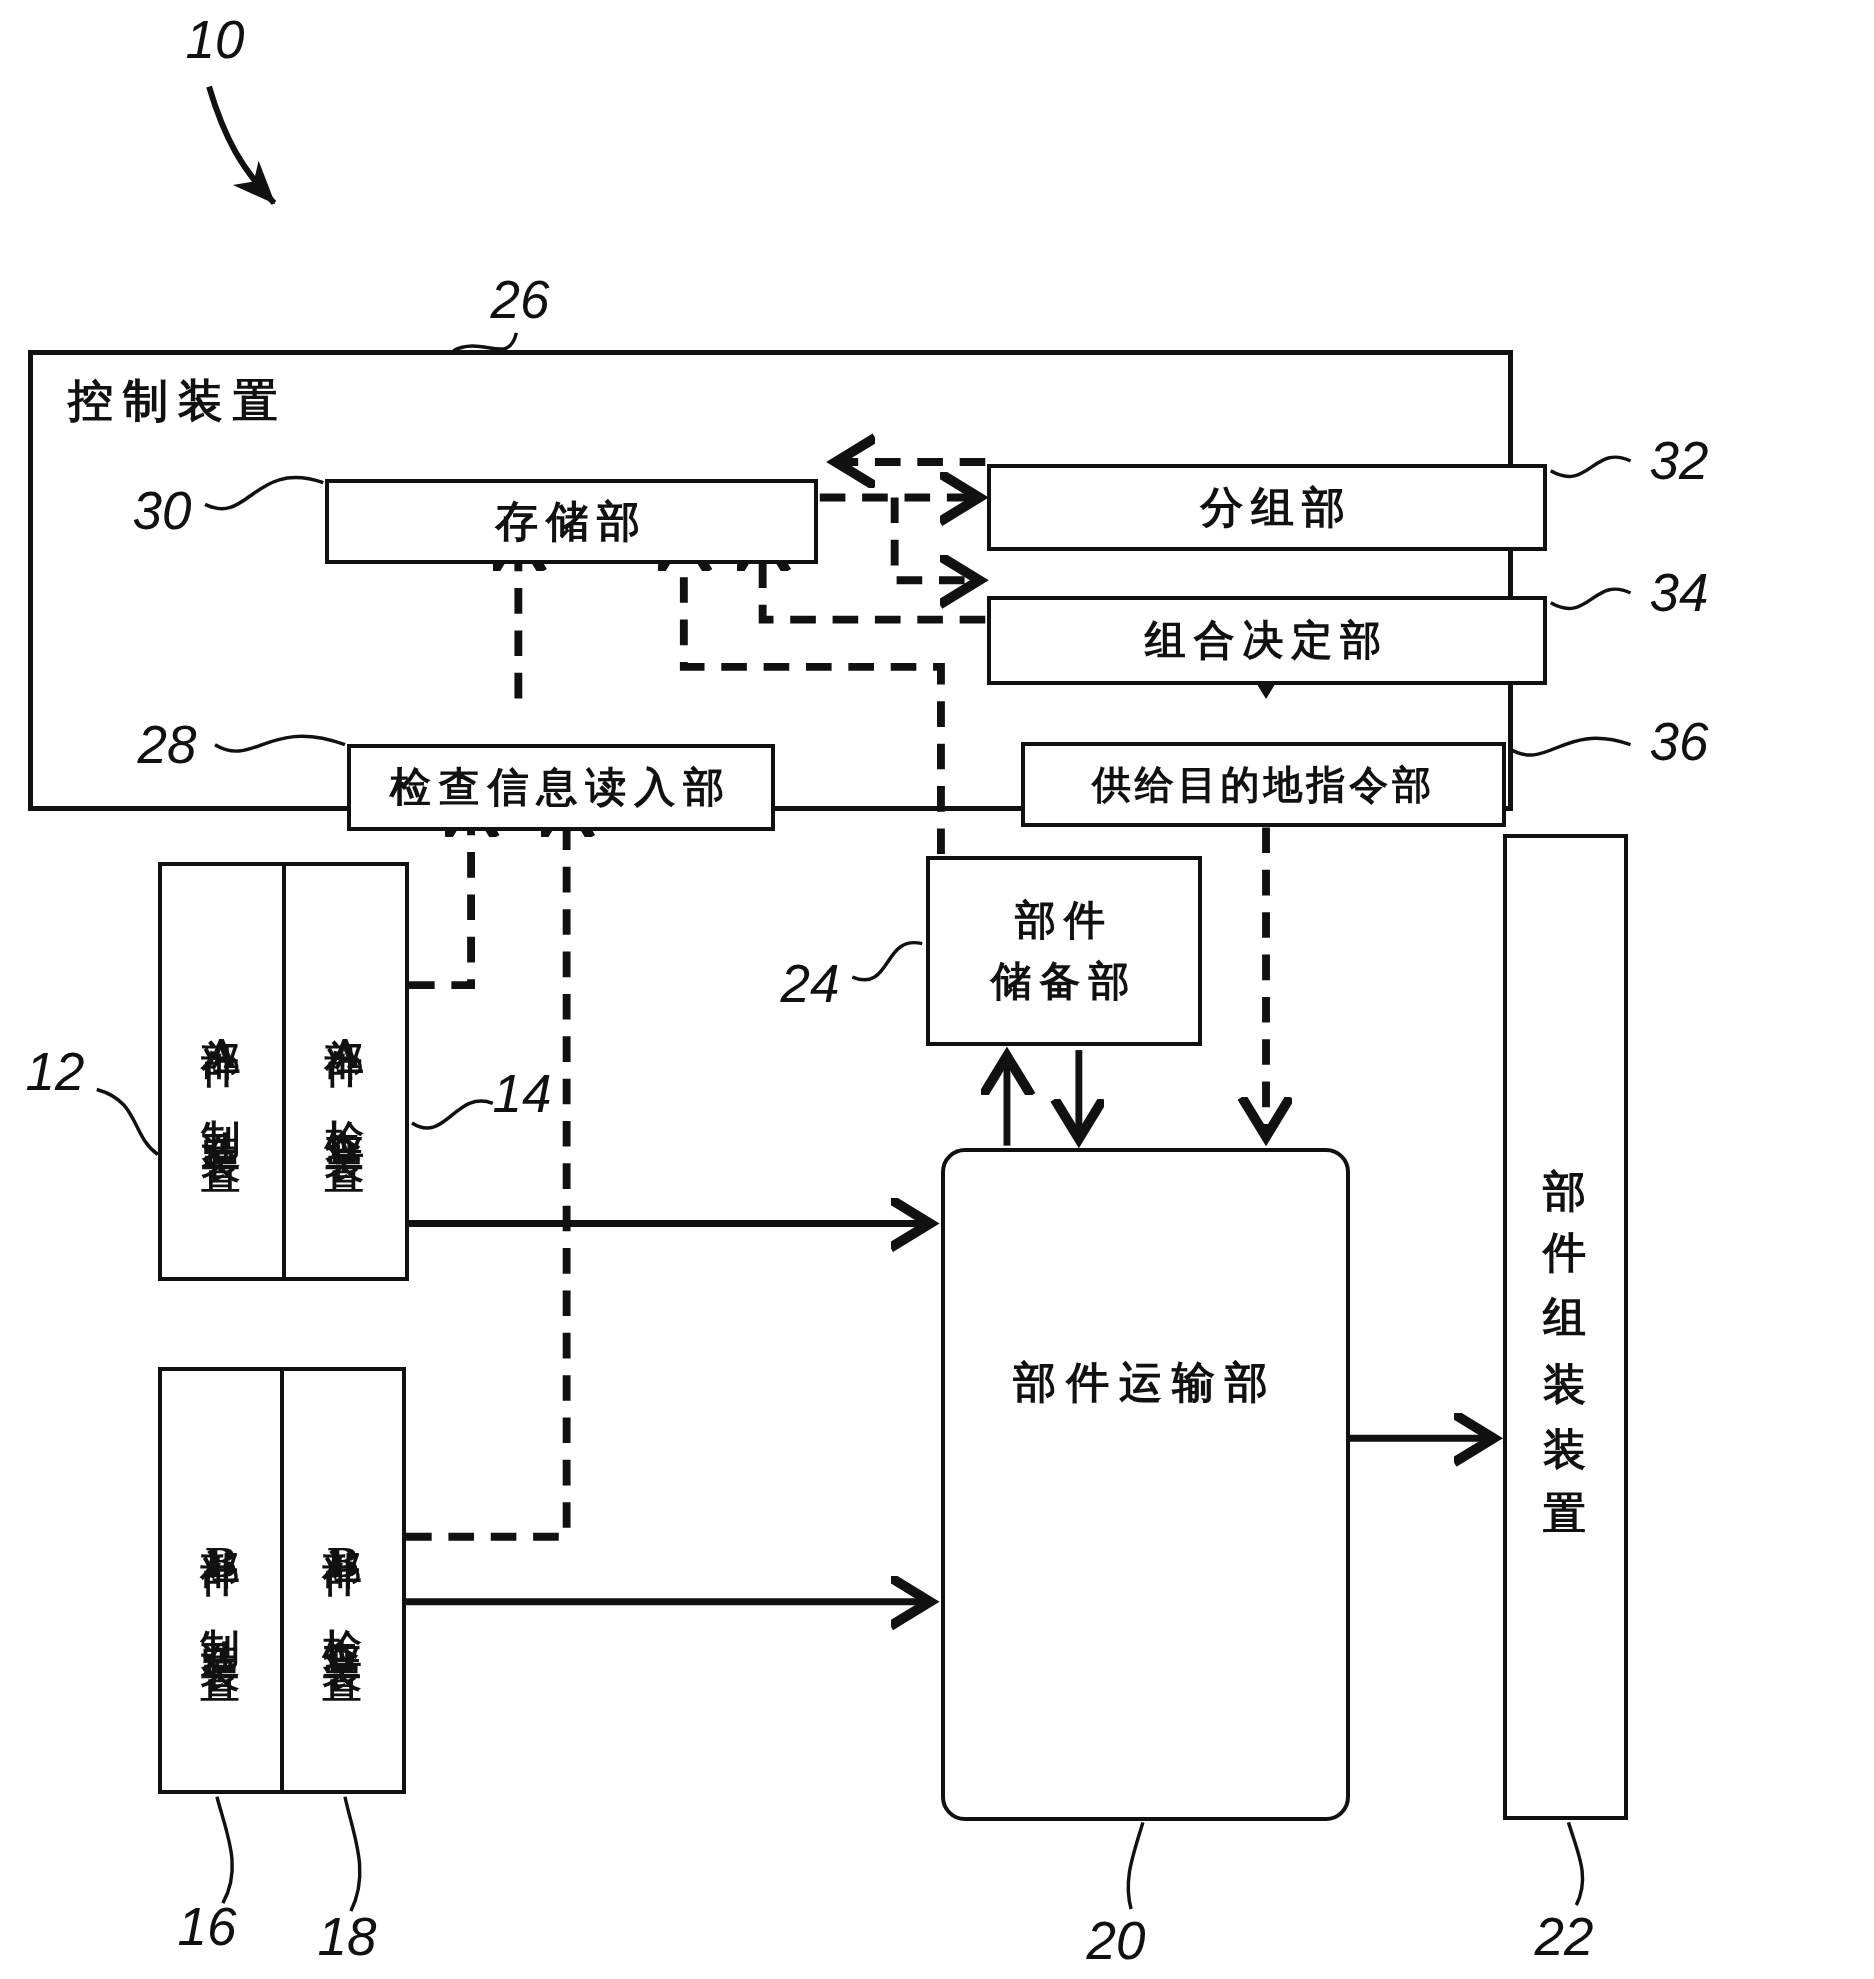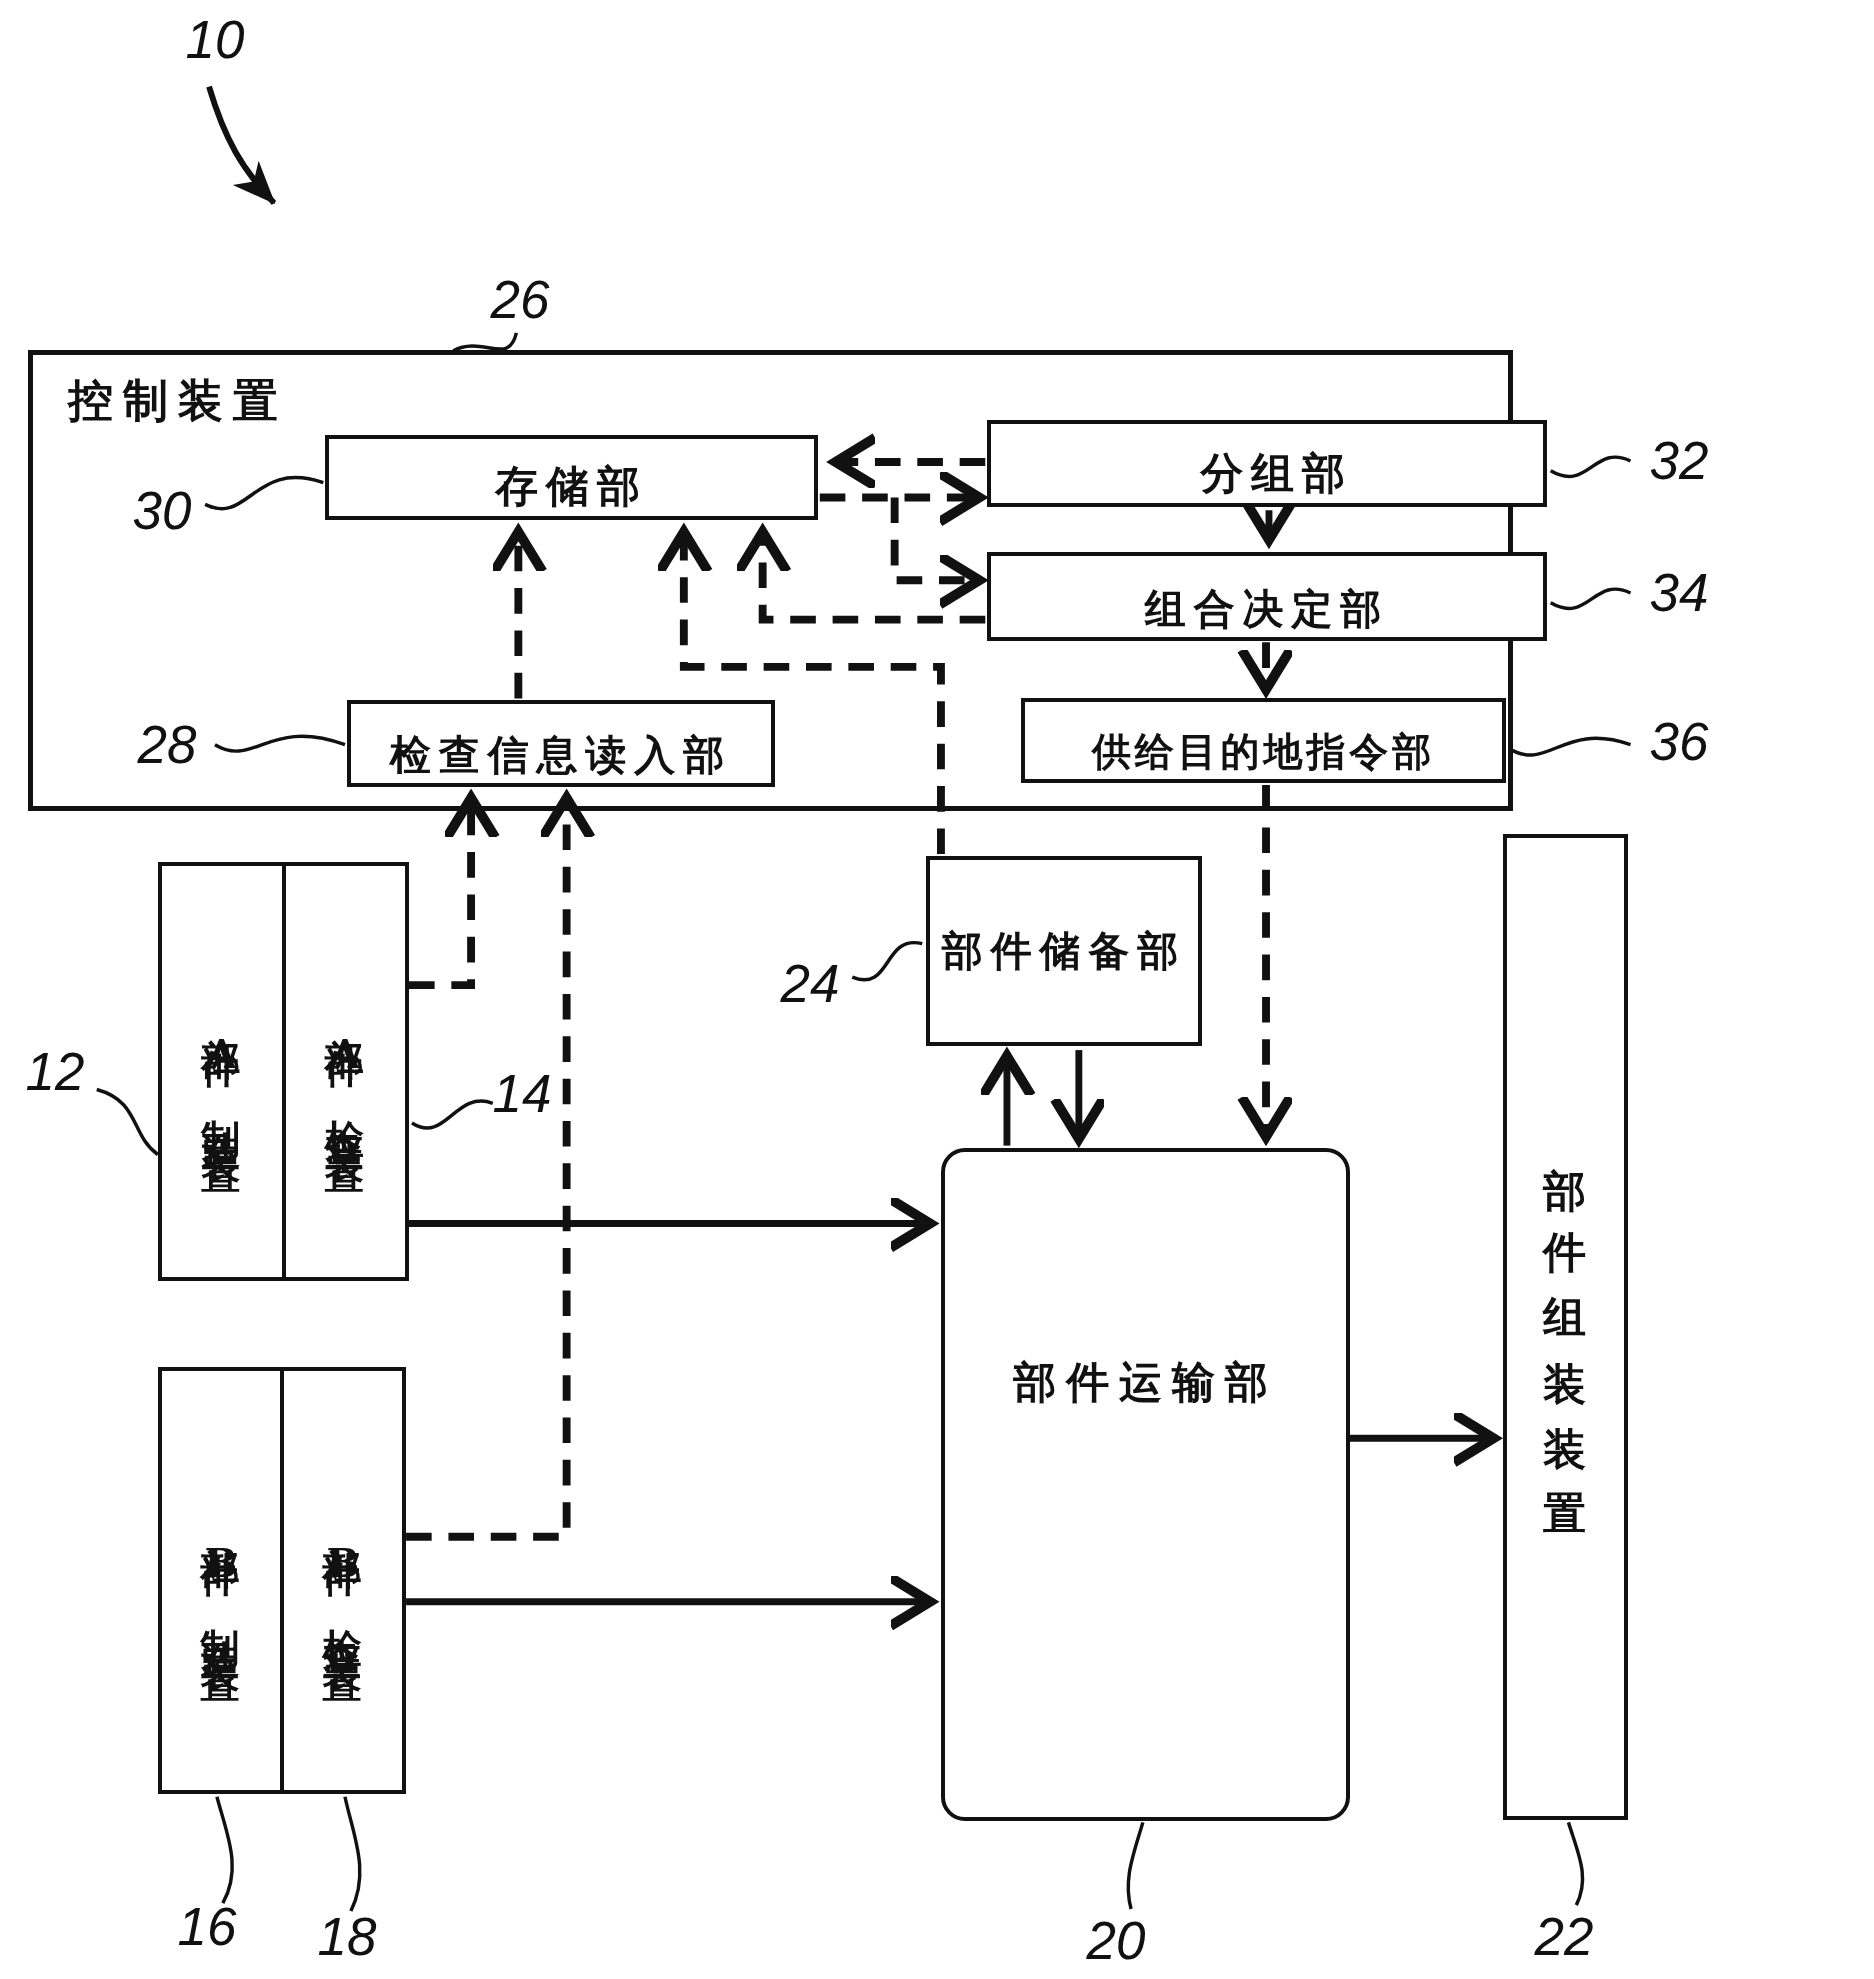--- a/index.html
+++ b/index.html
@@ -1,30 +1,30 @@
 <!DOCTYPE html>
 <html><head>
 <meta charset="utf-8">
 <style>
   html,body{margin:0;padding:0;background:#fff;}
   .stage{position:relative;width:1875px;height:1979px;background:#fff;overflow:hidden;
          font-family:"DejaVu Serif","Liberation Serif",serif;color:#111;}
   svg.wires{position:absolute;left:0;top:0;width:1875px;height:1979px;}
   .box{position:absolute;box-sizing:border-box;border:4.9px solid #111;background:#fff;}
   .ctrl{border-width:5.9px;background:transparent;}
-  .lbl{display:flex;align-items:flex-end;justify-content:center;text-align:center;
-       font-weight:bold;letter-spacing:7.9px;}
+  .lbl{display:flex;align-items:center;justify-content:center;text-align:center;
+       font-weight:bold;letter-spacing:7.9px;margin-top:44px;}
   .ref{position:absolute;width:108px;height:63px;display:flex;align-items:center;justify-content:center;
        font-family:"Liberation Sans","DejaVu Sans",sans-serif;font-size:53px;color:#111;font-style:italic;}
   .ctrl-label{position:absolute;left:35px;top:15.8px;font-size:45px;font-weight:bold;letter-spacing:9.9px;}
   .pair{display:flex;flex-direction:row;padding:0;}
   .col{flex:1;display:flex;align-items:center;justify-content:center;}
   .col+.col{border-left:4.9px solid #111;}
   .vtext{writing-mode:vertical-rl;text-orientation:upright;font-weight:bold;font-size:39px;letter-spacing:11.8px;}
-  .stock-lines{position:absolute;inset:0;display:flex;flex-direction:row;align-items:center;justify-content:center;
+  .stock-lines{position:absolute;inset:0;display:flex;flex-direction:column;align-items:center;justify-content:center;
        font-weight:bold;font-size:41px;letter-spacing:7.9px;line-height:61px;text-align:right;}
   .transport-label{position:absolute;left:0;right:0;top:202px;text-align:center;font-size:43px;font-weight:bold;letter-spacing:9.9px;}
   .assembly-inner{position:absolute;inset:0;display:flex;align-items:center;justify-content:center;}
   .assembly-inner .vtext{font-size:43px;letter-spacing:65px;}
 </style>
 </head>
 <body>
 
 <div class="stage">
 

